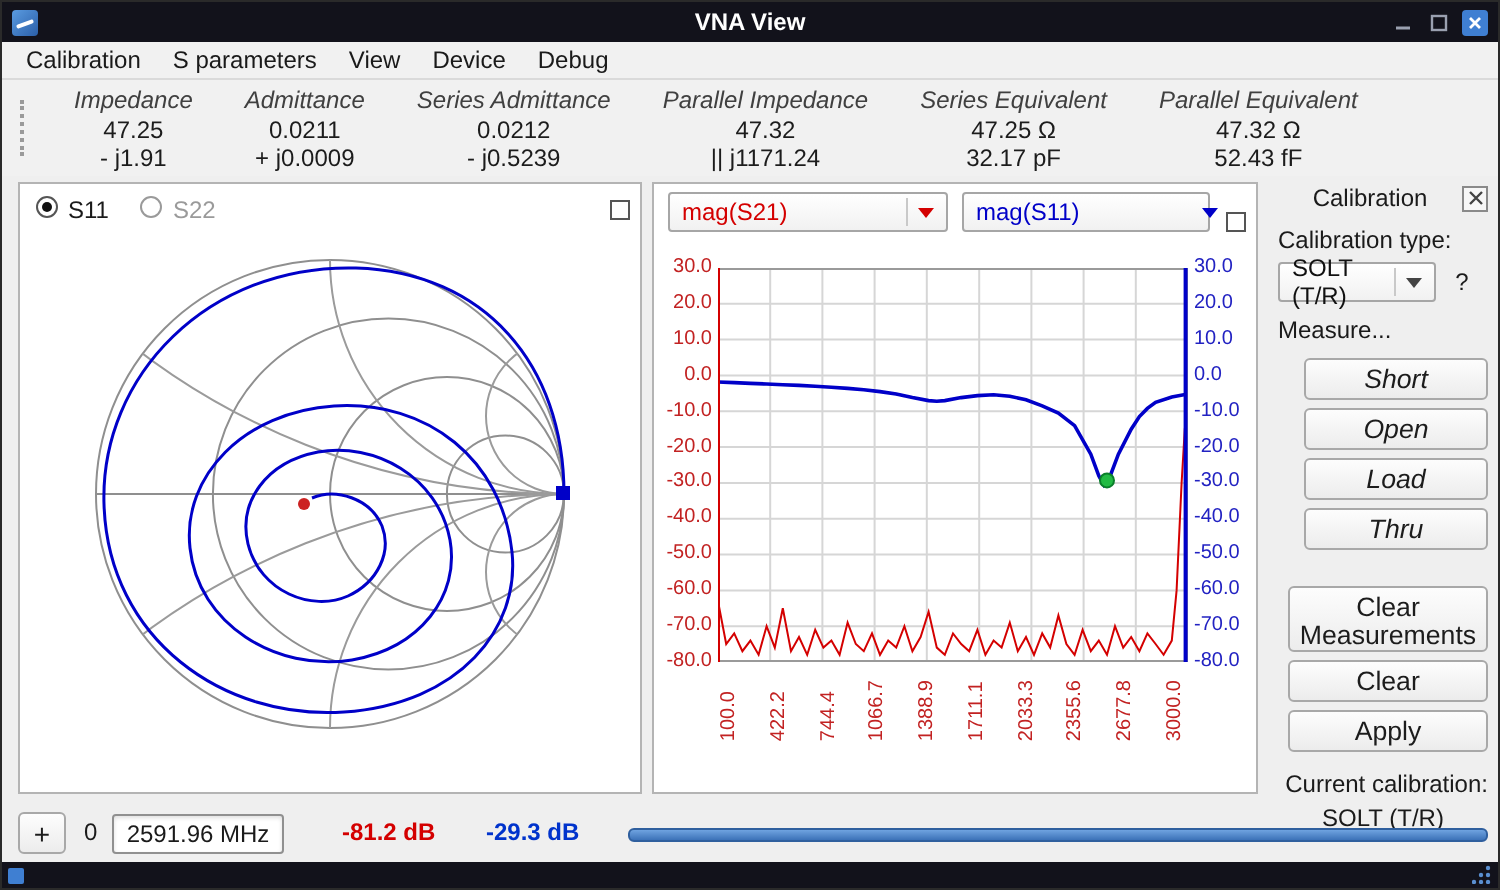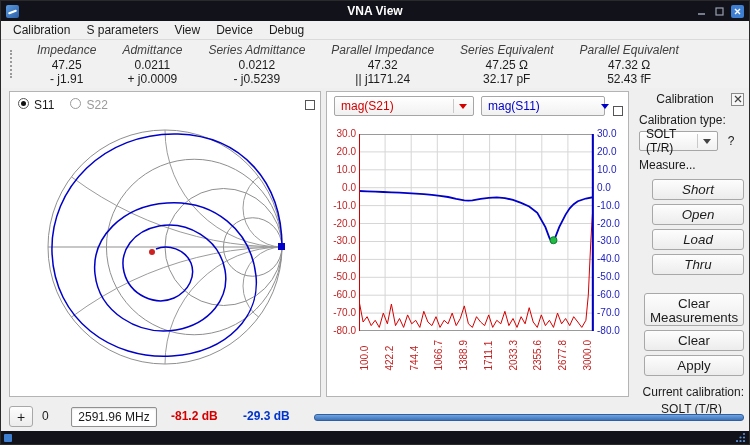--- a/index.html
+++ b/index.html
@@ -72,21 +72,21 @@
   .sb-actions { display:flex; flex-direction:column; gap:4px; align-items:flex-end; margin-top:18px; }
   .clearm { width:100px; height:33px; line-height:14px; padding-top:2px; }
   .sb-btn2 { width:100px; height:21px; line-height:19px; }
   .current-label { text-align:right; margin-top:9px; }
   .current-value { text-align:center; margin-top:3px; }
 
   
   .bottombar { position:absolute; left:0; top:400px; right:0; height:32px; }
   .plus-btn { position:absolute; left:8px; top:5px; width:24px; height:21px; font-size:14px; line-height:18px; }
   .marker-idx { position:absolute; left:41px; top:0; line-height:31px; }
-  .freq-box { position:absolute; left:55px; top:6px; width:86px; height:20px; background:#fff; border:1px solid #909090; box-shadow:inset 0 1px 2px rgba(0,0,0,.13); text-align:center; line-height:18px; border-radius:2px;margin-left:15px; }
+  .freq-box { position:absolute; left:55px; top:6px; width:86px; height:20px; background:#fff; border:1px solid #909090; box-shadow:inset 0 1px 2px rgba(0,0,0,.13); text-align:center; line-height:18px; border-radius:2px; }
   .s21-val { position:absolute; left:170px; top:0; line-height:31px; font-weight:bold; color:#d40000; }
   .s11-val { position:absolute; left:242px; top:0; line-height:31px; font-weight:bold; color:#0033cc; }
   .slider { position:absolute; left:313px; right:5px; top:13px; height:7px; border-radius:3px; background:linear-gradient(#6fa3e0,#3c72b8); border:1px solid #2f5f9e; }
 
   
   .statusbar { position:absolute; left:0; right:0; bottom:0; height:13px; background:#12121b; display:flex; align-items:center; padding:0 3px; }
   .status-icon { width:8px; height:8px; background:#3f7fd2; border-radius:1px; }
   .grip { margin-left:auto; }
 </style>
 </head>

